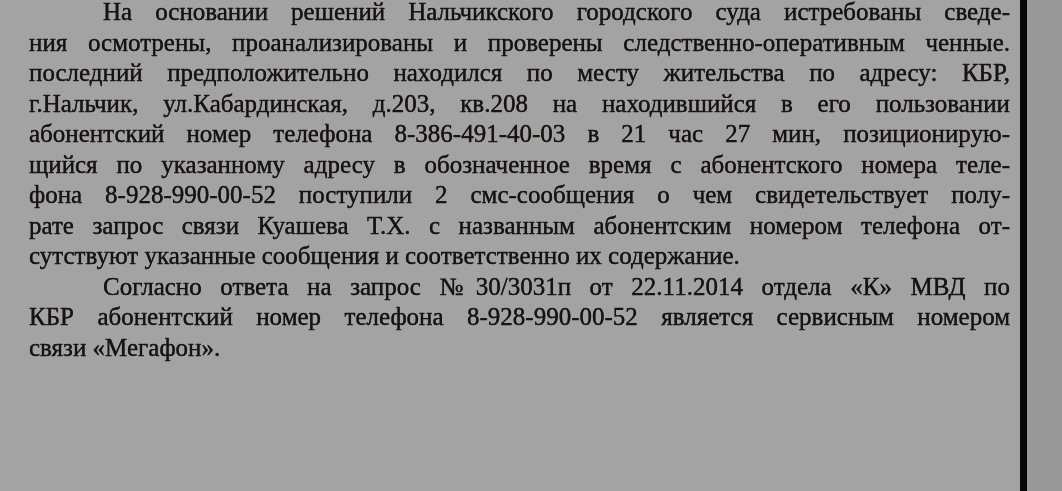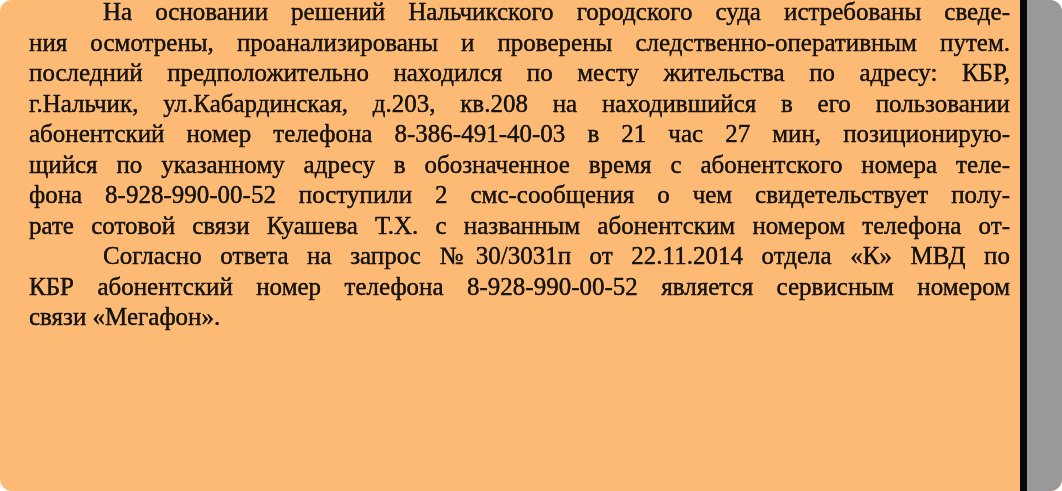--- a/index.html
+++ b/index.html
@@ -49,29 +49,30 @@
     position: absolute;
     top: 0;
     bottom: 0;
     right: 0;
     width: 35px;
   }
 </style>
 </head>
 <body>
 
-<div class="page" style="background: #fdba74; border-radius: 12px;">
+<div class="page" style="background: #a3a3a3;">
   <div class="textblock" style="color: rgb(22, 20, 18);">
       <div class="line indent">На основании решений Нальчикского городского суда истребованы сведе-</div>
-      <div class="line">ния осмотрены, проанализированы и проверены следственно-оперативным путем.</div>
+      <div class="line">ния осмотрены, проанализированы и проверены следственно-оперативным ченные.</div>
       <div class="line">последний предположительно находился по месту жительства по адресу: КБР,</div>
       <div class="line">г.Нальчик, ул.Кабардинская, д.203, кв.208 на находившийся в его пользовании</div>
       <div class="line">абонентский номер телефона 8-386-491-40-03 в 21 час 27 мин, позиционирую-</div>
       <div class="line">щийся по указанному адресу в обозначенное время с абонентского номера теле-</div>
       <div class="line">фона 8-928-990-00-52 поступили 2 смс-сообщения о чем свидетельствует полу-</div>
-      <div class="line">рате сотовой связи Куашева Т.Х. с названным абонентским номером телефона от-</div>
+      <div class="line">рате запрос связи Куашева Т.Х. с названным абонентским номером телефона от-</div>
+      <div class="line left">сутствуют указанные сообщения и соответственно их содержание.</div>
       <div class="line indent">Согласно ответа на запрос №30/3031п от 22.11.2014 отдела «К» МВД по</div>
       <div class="line">КБР абонентский номер телефона 8-928-990-00-52 является сервисным номером</div>
       <div class="line left">связи «Мегафон».</div>
     </div>
   <div class="edge-bar" style="background: rgb(8, 8, 8);"></div>
   <div class="scanner-strip" style="background: rgb(153, 153, 153);"></div>
 </div>
 
 </body></html>

